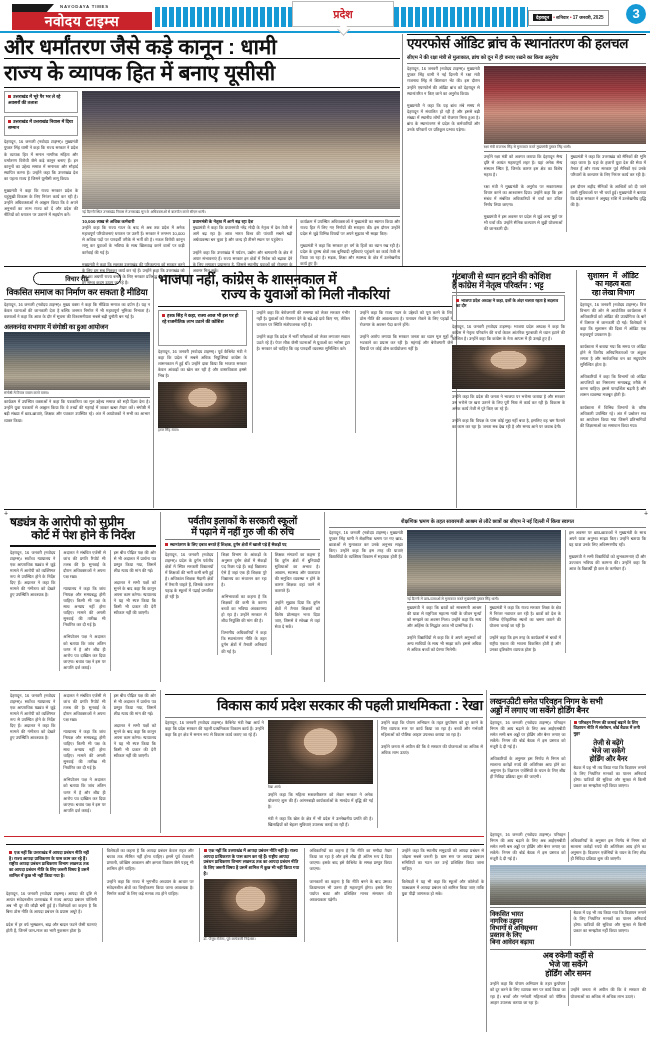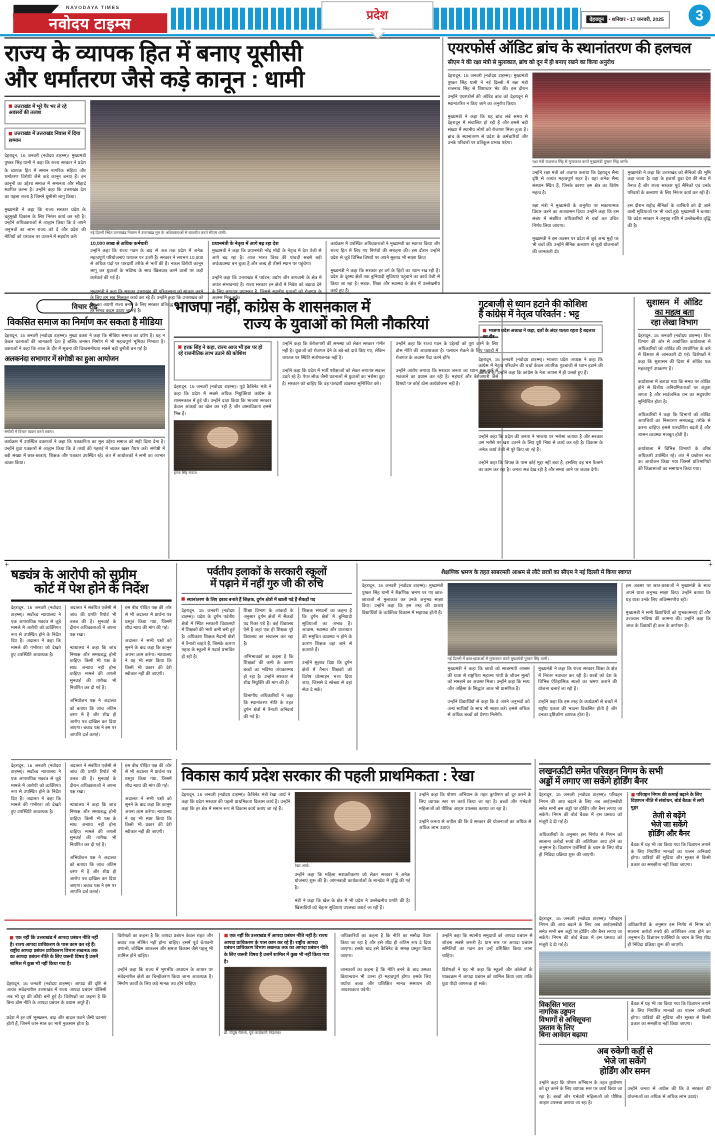--- a/index.html
+++ b/index.html
@@ -109,22 +109,22 @@
       <span class="dot">•</span>
       <span>17 जनवरी, 2025</span>
     </div>
     <div class="pagecirc">3</div>
     <div class="masthead-rule"></div>
   </div>
 
   <div style="position:absolute;left:0;top:34px;width:650px;height:232px;">
 
     <div style="position:absolute;left:4px;top:0;width:396px;height:232px;">
+      <div class="hl h-xl" style="margin-top:1px;">और धर्मांतरण जैसे कड़े कानून : धामी</div>
       <div class="hl h-xl" style="border-top:1.5px solid #111;padding-top:2px;">राज्य के व्यापक हित में बनाए यूसीसी</div>
-      <div class="hl h-xl" style="margin-top:1px;">और धर्मांतरण जैसे कड़े कानून : धामी</div>
       <div class="blkline" style="margin-top:3px;"></div>
 
       <div style="display:flex;gap:4px;margin-top:3px;height:200px;">
 
         <div class="col" style="width:74px;">
           <div class="bulletbox" style="height:22px;">
             <div class="bullet-h"><span class="sq"></span><span>उत्तराखंड में भूरे पैर भर ले रहे अवसरों की तलाश</span></div>
           </div>
           <div class="bulletbox" style="height:20px;margin-top:3px;">
             <div class="bullet-h"><span class="sq"></span><span>उत्तराखंड में उत्तराखंड निवास में दिया सम्मान</span></div>
@@ -237,40 +237,40 @@
         <div style="width:34%;" class="vline">
           <div class="tx" style="white-space:pre-line;padding-left:4px;">उन्होंने कहा कि राज्य गठन के उद्देश्यों को पूरा करने के लिए ठोस नीति की आवश्यकता है। पलायन रोकने के लिए पहाड़ों में रोजगार के अवसर पैदा करने होंगे।
 
 उन्होंने आरोप लगाया कि सरकार जनता का ध्यान मूल मुद्दों से भटकाने का प्रयास कर रही है। महंगाई और बेरोजगारी जैसे विषयों पर कोई ठोस कार्ययोजना नहीं है।</div>
         </div>
       </div>
     </div>
 
     <div style="position:absolute;left:456px;top:0;width:.6px;height:238px;background:#8d8d8d;"></div>
 
-    <div style="position:absolute;left:435px;top:2px;width:113px;">
+    <div style="position:absolute;left:452px;top:2px;width:113px;">
       <div class="hl" style="font-size:8.4px;">गुटबाजी से ध्यान हटाने की कोशिश</div>
       <div class="hl" style="font-size:8.4px;">है कांग्रेस में नेतृत्व परिवर्तन : भट्ट</div>
       <div class="thinline" style="margin:2px 0;"></div>
       <div class="bulletbox" style="height:26px;">
         <div class="bullet-h" style="font-size:4.2px;"><span class="sq"></span><span>भाजपा प्रदेश अध्यक्ष ने कहा, दलों के अंदर चलता रहता है बदलाव का दौर</span></div>
       </div>
       <div class="tx" style="margin-top:3px;">देहरादून, 16 जनवरी (नवोदय टाइम्स)। भाजपा प्रदेश अध्यक्ष ने कहा कि कांग्रेस में नेतृत्व परिवर्तन की चर्चा केवल आंतरिक गुटबाजी से ध्यान हटाने की कोशिश है। उन्होंने कहा कि कांग्रेस के नेता आपस में ही उलझे हुए हैं।</div>
       <div class="photo portrait" style="width:100%;height:44px;margin-top:3px;"></div>
       <div class="thinline" style="margin:2px 0;"></div>
       <div class="tx" style="white-space:pre-line;">उन्होंने कहा कि प्रदेश की जनता ने भाजपा पर भरोसा जताया है और सरकार उस भरोसे पर खरा उतरने के लिए पूरी निष्ठा से कार्य कर रही है। विकास के अनेक कार्य तेजी से पूरे किए जा रहे हैं।
 
 उन्होंने कहा कि विपक्ष के पास कोई मुद्दा नहीं बचा है, इसलिए वह भ्रम फैलाने का काम कर रहा है। जनता सब देख रही है और समय आने पर जवाब देगी।</div>
     </div>
 
     <div style="position:absolute;left:576px;top:0;width:.6px;height:238px;background:#8d8d8d;"></div>
 
     <div style="position:absolute;left:580px;top:2px;width:66px;">
       <div class="hl" style="font-size:7.6px;text-align:center;font-family:Liberation Mono, monospace;">सुशासन में ऑडिट</div>
-      <div class="hl" style="font-size:7.6px;text-align:center;text-decoration:underline;">का महत्व बता</div>
+      <div class="hl" style="font-size:7.6px;text-align:center;">का महत्व बता</div>
       <div class="hl" style="font-size:7.6px;text-align:center;">रहा लेखा विभाग</div>
       <div class="thinline" style="margin:2px 0;"></div>
       <div class="tx" style="white-space:pre-line;">देहरादून, 16 जनवरी (नवोदय टाइम्स)। वित्त विभाग की ओर से आयोजित कार्यशाला में अधिकारियों को ऑडिट की उपयोगिता के बारे में विस्तार से जानकारी दी गई। विशेषज्ञों ने कहा कि सुशासन की दिशा में ऑडिट एक महत्वपूर्ण उपकरण है।
 
 कार्यशाला में बताया गया कि समय पर ऑडिट होने से वित्तीय अनियमितताओं पर अंकुश लगता है और सार्वजनिक धन का सदुपयोग सुनिश्चित होता है।
 
 अधिकारियों ने कहा कि विभागों को ऑडिट आपत्तियों का निस्तारण समयबद्ध तरीके से करना चाहिए। इससे पारदर्शिता बढ़ती है और शासन व्यवस्था मजबूत होती है।
 
 कार्यशाला में विभिन्न विभागों के वरिष्ठ अधिकारी उपस्थित रहे। अंत में प्रश्नोत्तर सत्र का आयोजन किया गया जिसमें प्रतिभागियों की जिज्ञासाओं का समाधान किया गया।</div>
     </div>
@@ -386,21 +386,21 @@
 
 अदालत ने सभी पक्षों को सुनने के बाद कहा कि कानून अपना काम करेगा। न्यायालय ने यह भी स्पष्ट किया कि किसी भी प्रकार की देरी स्वीकार नहीं की जाएगी।</div>
           </div>
       </div>
     </div>
 
     <div style="position:absolute;left:160px;top:0;width:.6px;height:143px;background:#8d8d8d;"></div>
 
     <div style="position:absolute;left:165px;top:4px;width:318px;">
       <div class="blkline" style="margin-bottom:3px;"></div>
-      <div class="hl" style="font-size:14px;text-align:left;">विकास कार्य प्रदेश सरकार की पहली प्राथमिकता : रेखा</div>
+      <div class="hl" style="font-size:14px;text-align:right;">विकास कार्य प्रदेश सरकार की पहली प्राथमिकता : रेखा</div>
       <div class="thinline" style="margin:3px 0;"></div>
       <div style="display:flex;gap:4px;">
         <div style="width:32%;">
             <div class="tx">देहरादून, 16 जनवरी (नवोदय टाइम्स)। कैबिनेट मंत्री रेखा आर्य ने कहा कि प्रदेश सरकार की पहली प्राथमिकता विकास कार्य हैं। उन्होंने कहा कि हर क्षेत्र में समान रूप से विकास कार्य कराए जा रहे हैं।</div>
           </div>
         <div style="width:34%;">
           <div class="photo portrait" style="width:100%;height:64px;"></div>
           <div class="cap" style="margin-top:1px;">रेखा आर्य।</div>
           <div class="tx" style="white-space:pre-line;margin-top:2px;">उन्होंने कहा कि महिला सशक्तीकरण को लेकर सरकार ने अनेक योजनाएं शुरू की हैं। आंगनबाड़ी कार्यकर्ताओं के मानदेय में वृद्धि की गई है।
 

